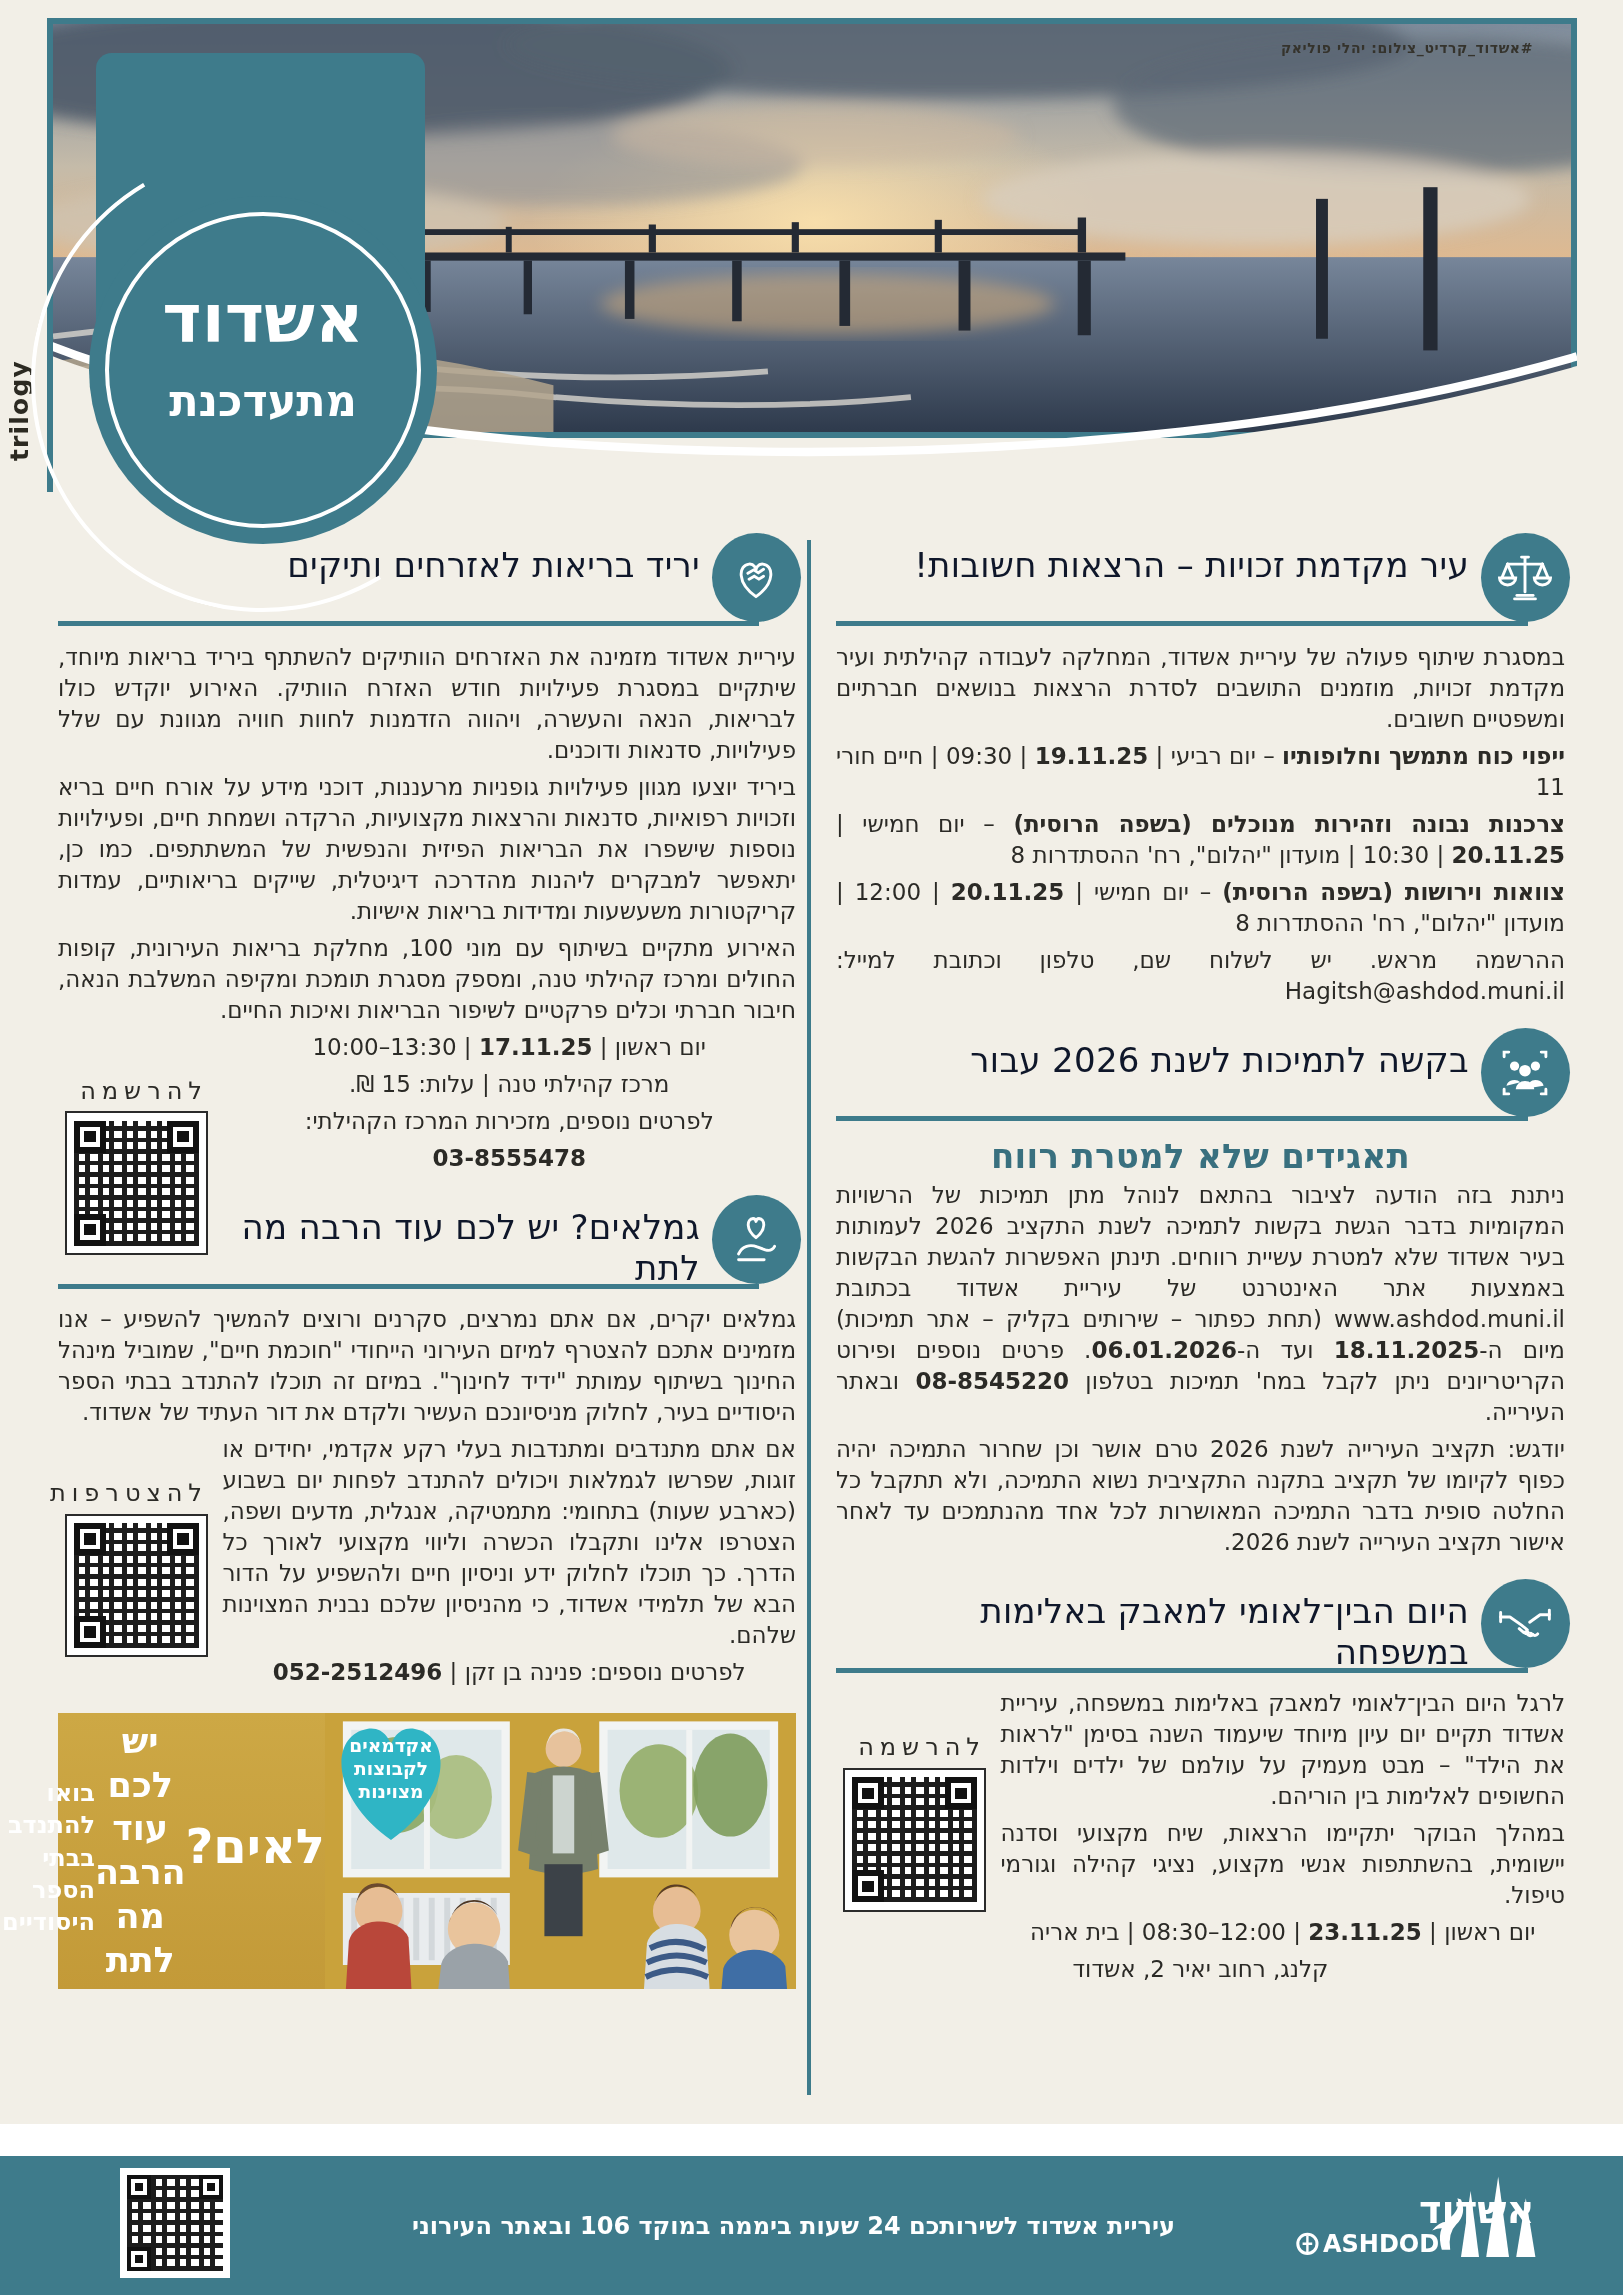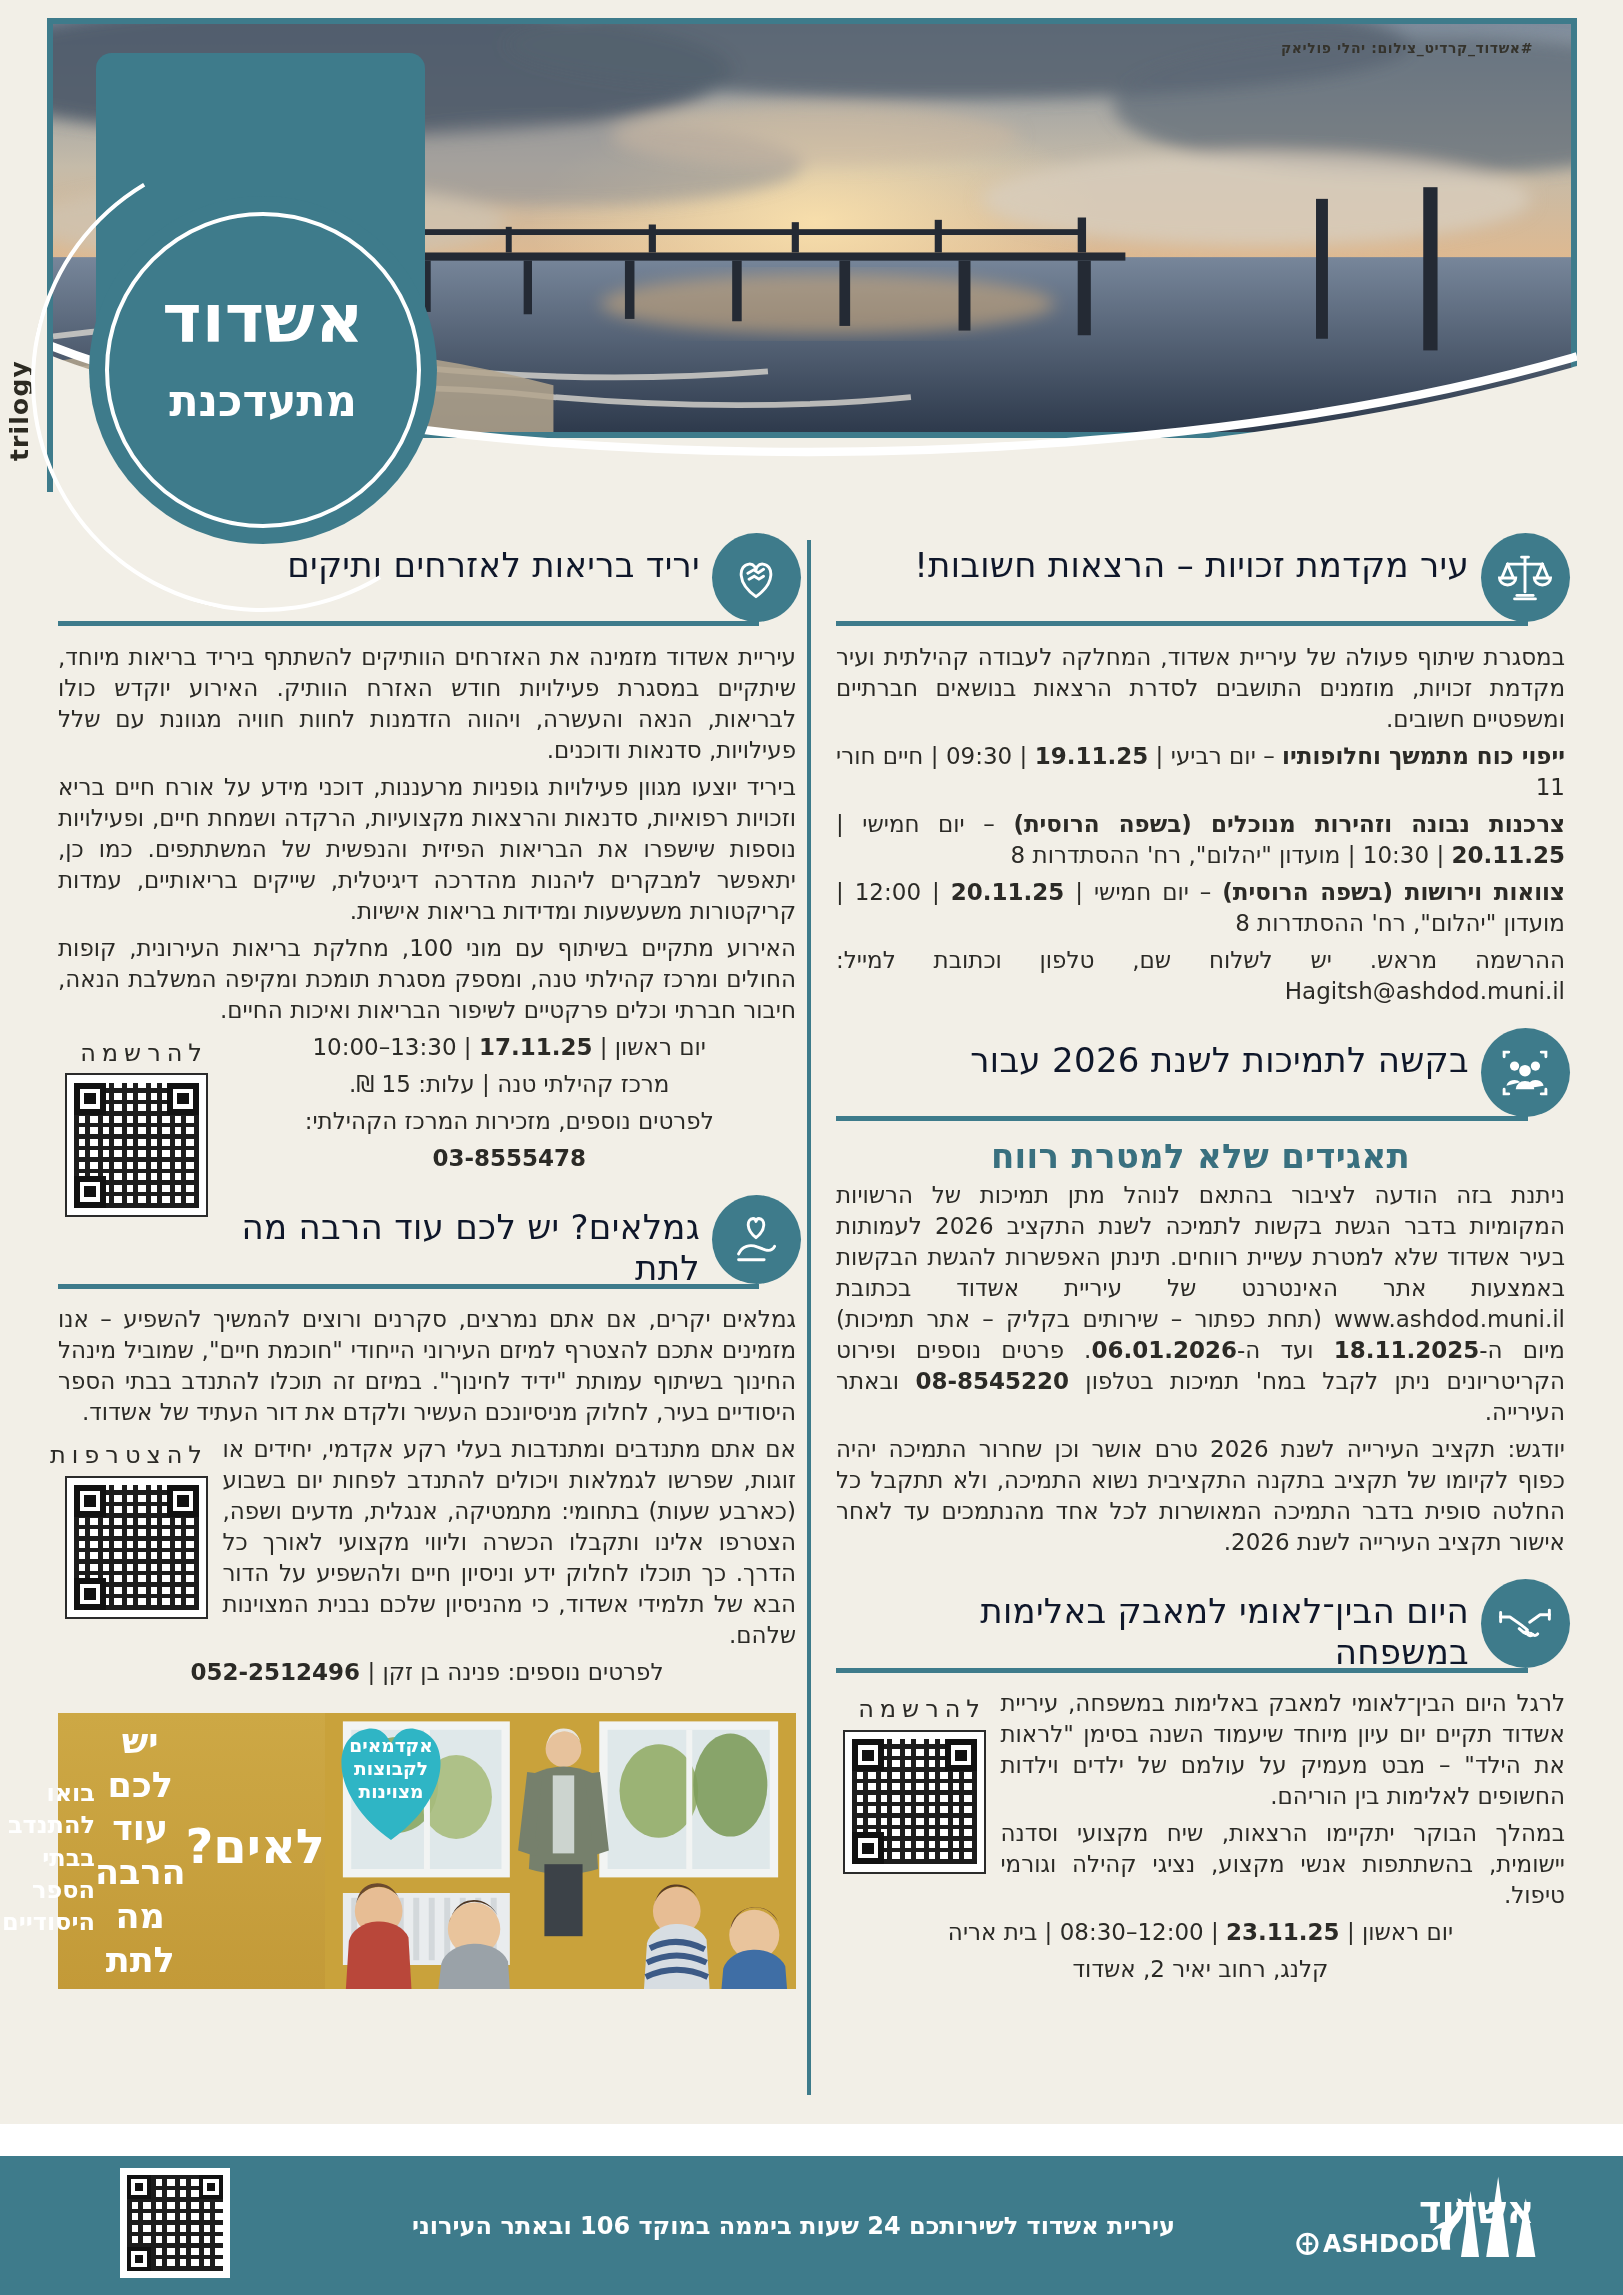--- a/index.html
+++ b/index.html
@@ -72,21 +72,21 @@
   .art-title2 {
     color:#39707F; font-size:34px; font-weight:bold; text-align:center;
     margin:10.8px 0 3.6px 0; letter-spacing:0.3px;
   }
   .body { font-size:23px; line-height:31px; text-align:justify; text-align-last:right; }
   .body p { margin-bottom:6px; }
   .body p.c { text-align:center; text-align-last:center; }
 
   
   .qrbox { float:left; width:150px; margin:6px 14.4px 3.6px 0; text-align:center; }
-  .qrlabel { font-size:24px; letter-spacing:6px; margin-bottom:4.8px; color:#2B2A26; }
+  .qrlabel { font-size:24px; letter-spacing:6px; margin-bottom:4.8px; color:#2B2A26;margin-top:38px; }
   .qrframe { border:2.4px solid #2b2b2b; background:#fff; padding:7.2px; display:inline-block; }
   .qr { position:relative; width:125px; height:125px;
     background:
       repeating-linear-gradient(0deg, #1c1c1c 0 4.8px, transparent 4.8px 12px, #1c1c1c 12px 15.6px, transparent 15.6px 23px),
       repeating-linear-gradient(90deg, #1c1c1c 0 4.8px, transparent 4.8px 10.8px, #1c1c1c 10.8px 15.6px, transparent 15.6px 24px);
   }
   .qr i { position:absolute; width:32px; height:32px; border:6px solid #111; background:#fff; }
   .qr i::after { content:""; position:absolute; inset:4.2px; background:#111; }
   .qr .tl { top:0; left:0; } .qr .tr { top:0; right:0; } .qr .bl { bottom:0; left:0; }
 

